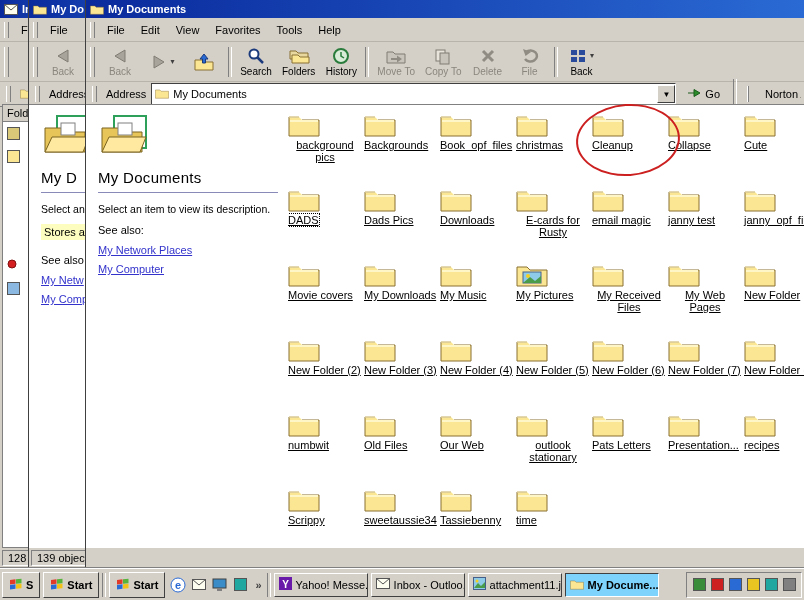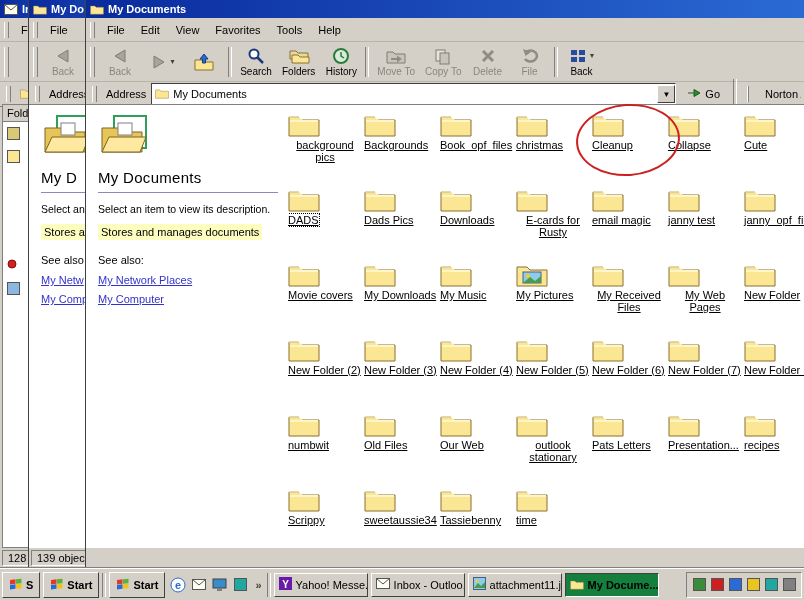--- a/index.html
+++ b/index.html
@@ -60,21 +60,21 @@
   
   #taskbar{position:absolute;left:0;bottom:0;width:804px;height:32px;background:#d4d0c8;z-index:40;
       border-top:1px solid #fff;box-shadow:0 -1px 0 #808080;display:flex;align-items:center;gap:3px;padding:0 2px;box-sizing:border-box;}
   .startbtn{height:24px;display:flex;align-items:center;gap:3px;font-weight:bold;padding:0 6px;
       border:1px solid;border-color:#fff #404040 #404040 #fff;background:#d4d0c8;white-space:nowrap;}
   .tb-div{width:2px;height:24px;border-left:1px solid #808080;border-right:1px solid #fff;}
   .qlico{width:19px;height:19px;display:flex;align-items:center;justify-content:center;}
   .chev{font-weight:bold;color:#404040;padding:0 2px;}
   .taskbtn{height:24px;width:94px;display:flex;align-items:center;gap:4px;padding:0 4px;box-sizing:border-box;
       border:1px solid;border-color:#fff #404040 #404040 #fff;background:#d4d0c8;overflow:hidden;white-space:nowrap;}
-  .taskbtn.active{border-color:#404040 #fff #fff #404040;background:#15803d;font-weight:bold;}
+  .taskbtn.active{border-color:#404040 #fff #fff #404040;background:#7dd3fc;font-weight:bold;}
   .tray{margin-left:auto;height:24px;border:1px solid;border-color:#808080 #fff #fff #808080;
       display:flex;align-items:center;gap:4px;padding:0 5px;}
   .trayico{width:14px;height:14px;display:flex;align-items:center;justify-content:center;}
 </style>
 </head>
 <body>
 
 <div id="screen">
 
   <div class="win" id="winA">
@@ -327,21 +327,20 @@
       <div class="webpanel">
         <span id="bigIcoMain"><svg width="50" height="42" viewBox="0 0 50 42">
               <rect x="16" y="1" width="32" height="32" fill="none" stroke="#2fa05a" stroke-width="2"></rect>
               <path d="M4 13 L20 13 L24 17 L44 17 L44 37 L4 37 Z" fill="#e8c558" stroke="#7a6420"></path>
               <rect x="20" y="8" width="14" height="12" fill="#fff" stroke="#808080"></rect>
               <path d="M4 37 L11 22 L48 22 L42 37 Z" fill="#ffe9a0" stroke="#7a6420"></path>
             </svg></span>
         <div class="wp-title">My Documents</div>
         <div class="wp-rule"></div>
         <div class="wp-hint">Select an item to view its description.</div>
-        <div class="wp-desc">Stores and manages documents</div>
         <div class="wp-see">See also:</div>
         <div id="wpLinks">
             <span class="wp-link">My Network Places</span>
             <span class="wp-link">My Computer</span>
           </div>
       </div>
       <div id="grid">
           <div class="cell">
             <span class="fic">
               <svg width="32" height="26" viewBox="0 0 32 26">

